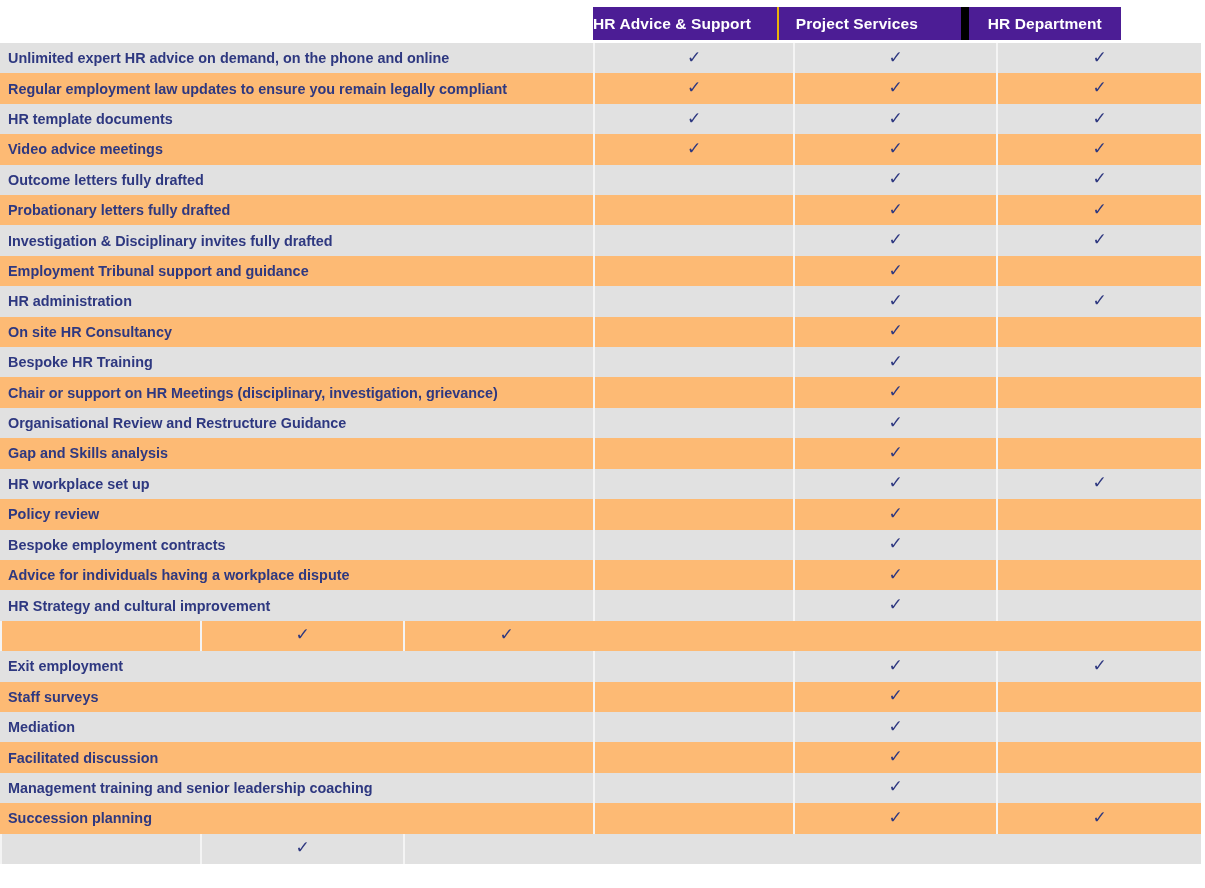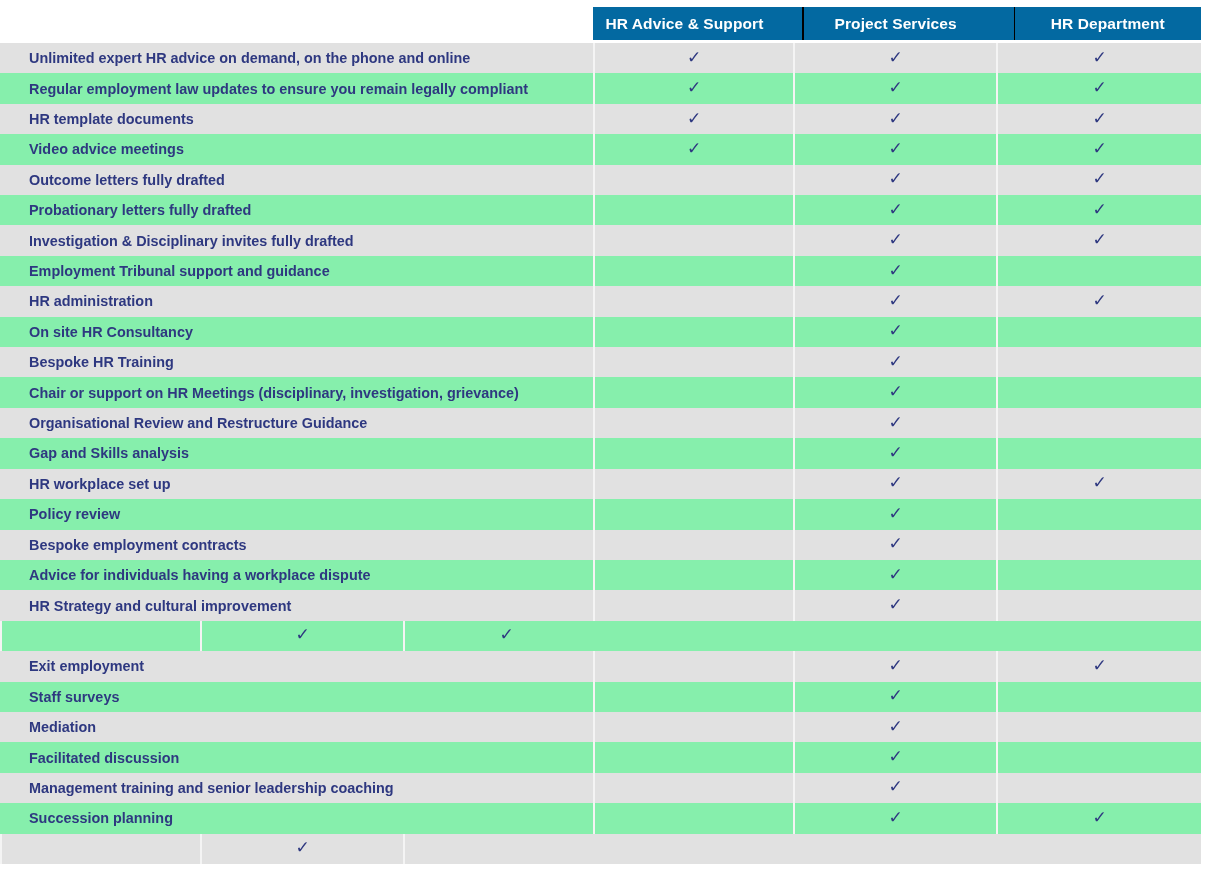--- a/index.html
+++ b/index.html
@@ -19,64 +19,64 @@
     width: 1205px;
     height: 888px;
     box-sizing: border-box;
   }
 
   
   .thead {
     position: absolute;
     top: 7px;
     left: 593px;
-    width: 608px;
+    width: 528px;
     height: 33px;
     display: flex;
-    background: #0369a1;
+    background: #4c1d95;
     gap: 26px;
   }
   .th {
     box-sizing: border-box;
     height: 33px;
     display: flex;
     align-items: center;
     justify-content: center;
     color: #ffffff;
     font-size: 15.5px;
     font-weight: bold;
     letter-spacing: 0.1px;
     white-space: nowrap;
   }
   .th.c1 { width: 200px; }
-  .th.c2 { width: 203px; border-left: 2px solid #000000; }
-  .th.c3 { width: 205px; border-left: 1px solid #000000; }
+  .th.c2 { width: 203px; border-left: 2px solid #eab308; }
+  .th.c3 { width: 205px; border-left: 8px solid #000000; }
 
   
   .tbody {
     position: absolute;
     top: 43px;
     left: 0;
     width: 1201px;
   }
   .trow {
     display: flex;
     width: 1201px;
     height: 30.42px;
     box-sizing: border-box;
   }
   .trow.shaded  { background: #e1e1e1; }
-  .trow.plain   { background: #86efac; }
+  .trow.plain   { background: #fdba74; }
 
   .cell-label {
     box-sizing: border-box;
     width: 593px;
     display: flex;
     align-items: center;
-    padding-left: 29px;
+    padding-left: 8px;
     color: #2e3880;
     font-size: 14.4px;
     font-weight: 600;
     white-space: nowrap;
     overflow: hidden;
   }
   .cell-check {
     box-sizing: border-box;
     display: flex;
     align-items: center;

